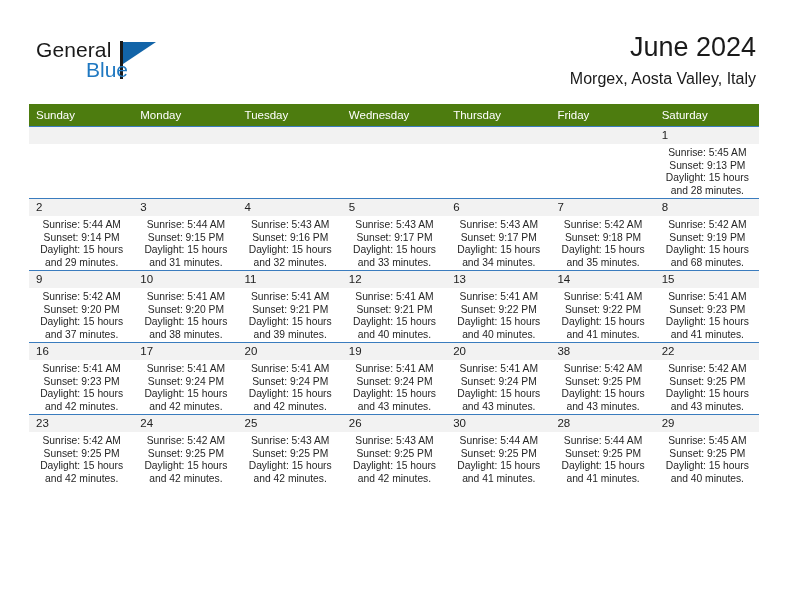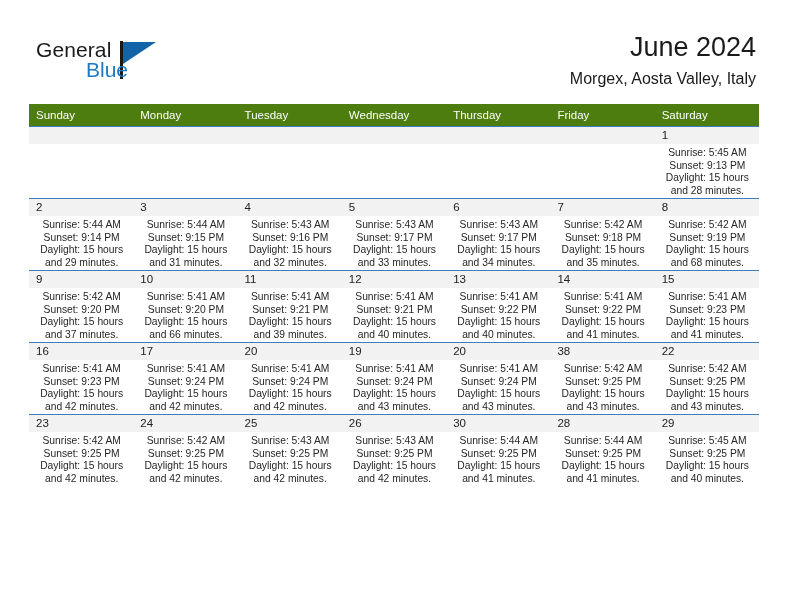--- a/index.html
+++ b/index.html
@@ -291,21 +291,21 @@
               <div>Daylight: 15 hours</div>
               <div>and 37 minutes.</div>
             </div>
           </td>
           <td>
             <div class="daynum-band">10</div>
             <div class="info">
               <div>Sunrise: 5:41 AM</div>
               <div>Sunset: 9:20 PM</div>
               <div>Daylight: 15 hours</div>
-              <div>and 66 minutes.</div>
+              <div>and 38 minutes.</div>
             </div>
           </td>
           <td>
             <div class="daynum-band">11</div>
             <div class="info">
               <div>Sunrise: 5:41 AM</div>
               <div>Sunset: 9:21 PM</div>
               <div>Daylight: 15 hours</div>
               <div>and 39 minutes.</div>
             </div>

